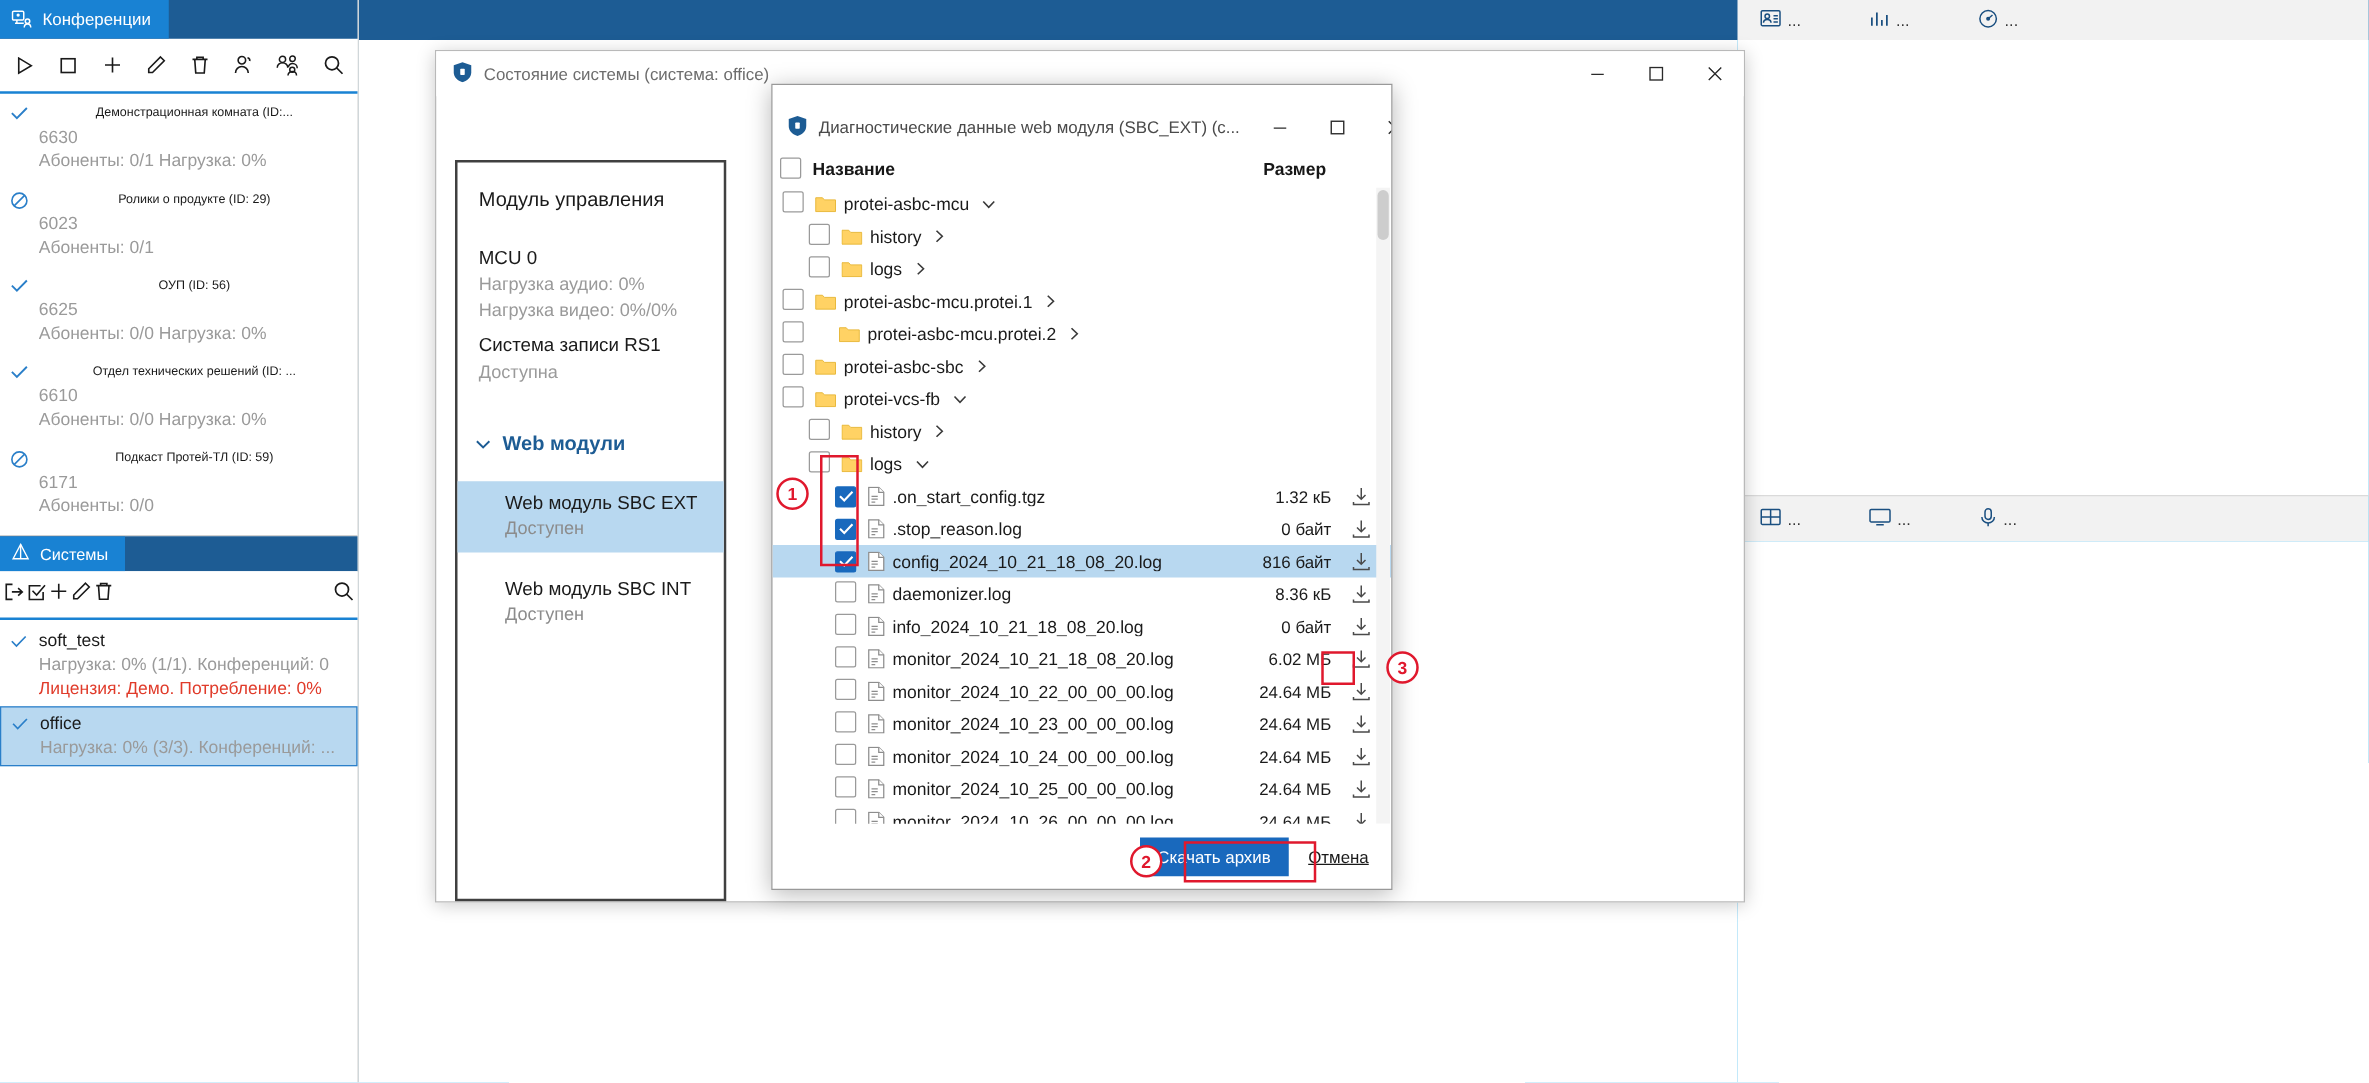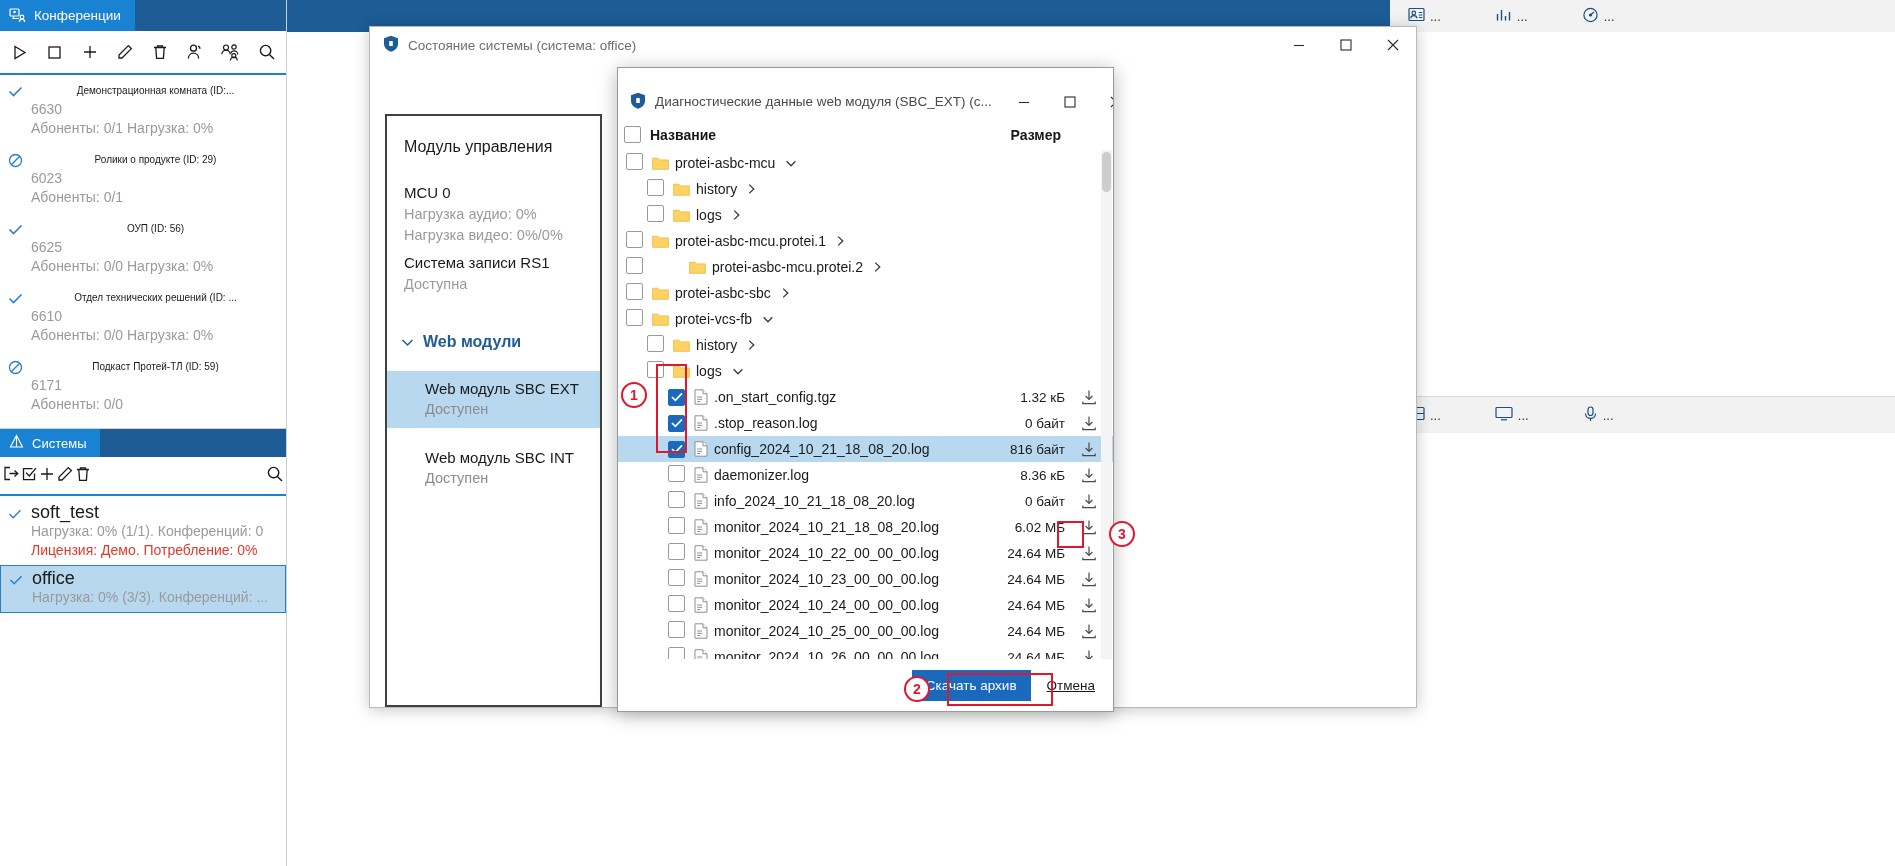--- a/index.html
+++ b/index.html
@@ -52,21 +52,21 @@
   .sys-header .tabchip {
     height: 28px; background: #1982d3; display: flex; align-items: center;
     padding: 0 14px 0 9px; gap: 8px; color: #fff; font-size: 13px;
   }
   .sys-toolbar {
     height: 39px; display: flex; align-items: center;
     border-bottom: 2px solid #1982d3; padding: 0 2px; background: #fff;
   }
   .sys-item { padding: 3px 6px 5px 8px; display: flex; gap: 7px; align-items: flex-start; }
   .sys-item.selected { background: #b8d8f0; border: 1px solid #2a7fc9; }
-  .sys-name { font-size: 18px; color: #1a1a1a; line-height: 19px; white-space: nowrap;}
+  .sys-name { font-size: 14px; color: #1a1a1a; line-height: 19px; white-space: nowrap;}
   .sys-sub { font-size: 14px; color: #9a9a9a; line-height: 19px; white-space: nowrap; overflow:hidden; text-overflow:ellipsis;}
   .sys-sub.lic { color: #e03b2a; }
 
   
   .top-strip { position: absolute; left: 287px; top: 0; width: 1608px; height: 32px; background: #1d5c94; }
   .right-bar {
     position: absolute; left: 1390px; top: 0; width: 505px; height: 32px;
     background: #f2f2f2; display: flex; align-items: center; gap: 0px; padding-left: 12px;
   }
   .right-bar2 {
@@ -75,24 +75,23 @@
     border-top: 1px solid #dadada;
   }
   .rb-item { display: flex; align-items: center; gap: 5px; padding: 0 16px 0 6px; color:#333; font-size: 13px; }
 
   .work-area { position: absolute; left: 287px; top: 32px; width: 1103px; height: 834px; background: #ffffff; }
   .right-area-top { position: absolute; left: 1390px; top: 32px; width: 505px; height: 364px; background: #ffffff; }
   .right-area-bot { position: absolute; left: 1390px; top: 433px; width: 505px; height: 433px; background: #ffffff; }
 
   
   .win1 {
-    position: absolute; left: 348px; top: 26px; width: 1048px; height: 682px;
+    position: absolute; left: 348px; top: 40px; width: 1048px; height: 682px;
     background: #ffffff; border: 1px solid #b9b9b9;
     box-shadow: 0 2px 14px rgba(0,0,0,0.22);
-    margin-left: 21px;
   }
   .win1-title {
     height: 36px; display: flex; align-items: center; gap: 9px; padding-left: 13px;
     background: #ffffff; font-size: 13.5px; color: #6d6d6d;
   }
   .win1-ctl { margin-left: auto; display: flex; height: 36px; }
   .wctl { width: 47px; height: 36px; display: flex; align-items: center; justify-content: center; cursor: pointer; }
   .win1-body { position: relative; height: 645px; }
   .modcard {
     position: absolute; left: 15px; top: 51px; width: 217px; height: 593px;
@@ -622,21 +621,21 @@
                 <svg width="9" height="12" viewBox="0 0 9 12" fill="none" stroke="#3a3a3a" stroke-width="1.3">
                   <path d="M2.2 1.6 6.8 6 2.2 10.4"></path>
                 </svg>
               </span>
             </span>
             <span class="sz"></span>
             <span class="dl"></span>
           </div>
           <div class="frow">
             <span class="cb" style="margin-left: 8px;"><span class="chk"></span></span>
-            <span class="nm" style="margin-left: 18px; padding-left: 28px;">
+            <span class="nm" style="margin-left: 0; padding-left: 28px;">
               <span style="display: inline-flex;">
                 <svg width="17" height="14" viewBox="0 0 17 14" fill="#ffd264" stroke="#e8b93d" stroke-width="0.8">
                   <path d="M0.6 2.2h5.4l1.5 1.7h8.9v9.4H0.6z"></path>
                 </svg>
               </span>
               <span>protei-asbc-mcu.protei.2</span>
               <span style="display: inline-flex; margin-left: 4px;">
                 <svg width="9" height="12" viewBox="0 0 9 12" fill="none" stroke="#3a3a3a" stroke-width="1.3">
                   <path d="M2.2 1.6 6.8 6 2.2 10.4"></path>
                 </svg>

